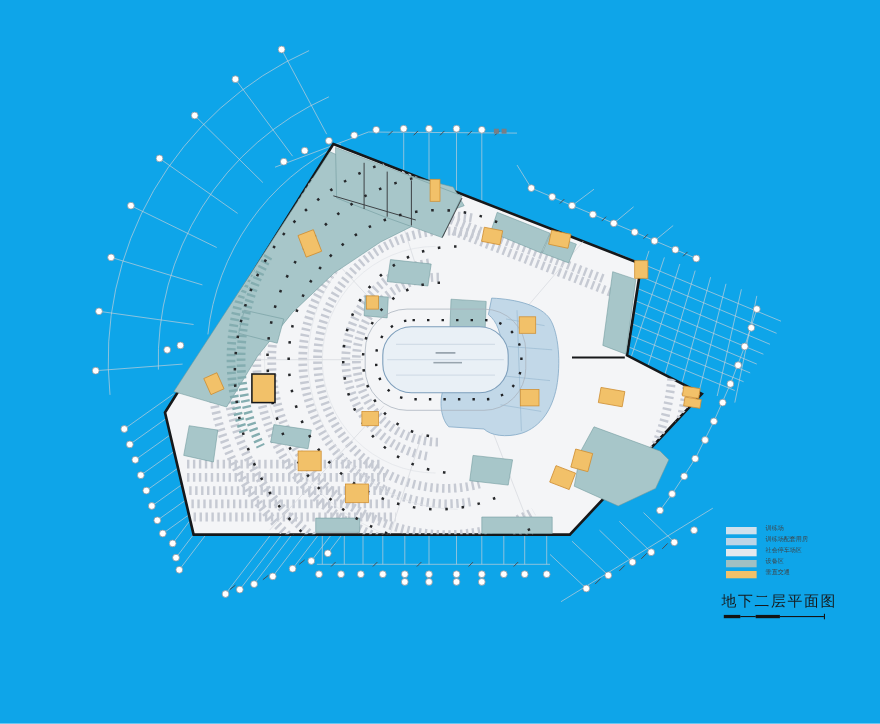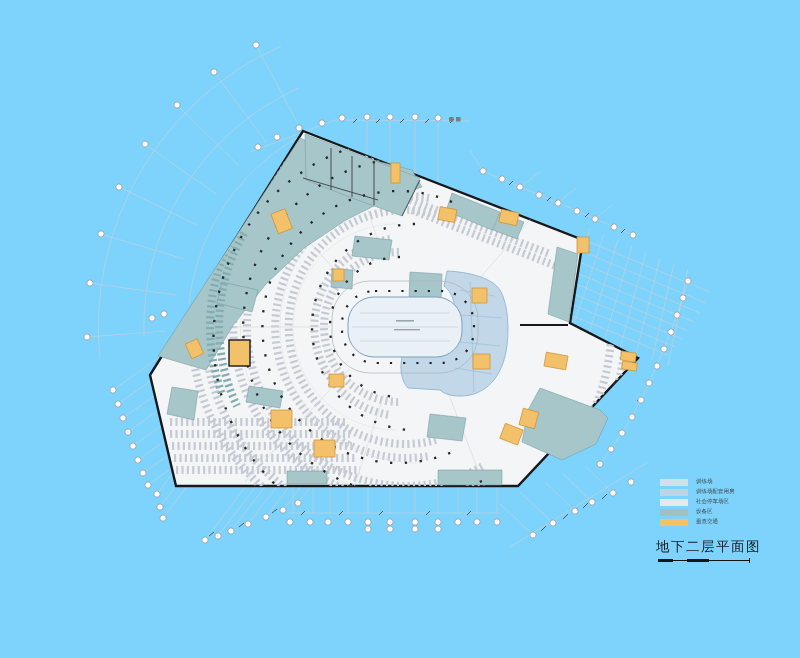--- a/index.html
+++ b/index.html
@@ -1,16 +1,16 @@
 <!DOCTYPE html>
 <html><head>
 <meta charset="utf-8">
 <style>
   html,body{margin:0;padding:0;background:#ffffff;}
-  .stage{position:relative;width:800px;height:658px;background:#7dd3fc;overflow:hidden;
+  .stage{position:relative;width:800px;height:658px;background:#0ea5e9;overflow:hidden;
          font-family:"Liberation Sans", sans-serif;}
   .stage svg{position:absolute;left:0;top:0;}
   .legend{position:absolute;left:660px;top:477px;width:130px;}
   .legend-row{display:flex;align-items:center;height:10px;}
   .legend-row svg{position:static;display:block;}
   .legend-label{margin-left:8px;font-size:5.5px;color:#3f4448;line-height:1;white-space:nowrap;}
   .plan-title{position:absolute;left:656px;top:538px;font-size:13.5px;color:#17191b;
               letter-spacing:1.5px;font-weight:500;white-space:nowrap;}
   .scalebar{position:absolute;left:658px;top:558px;width:94px;height:6px;}
   .scalebar .seg{position:absolute;top:1px;height:3px;background:#141414;}

